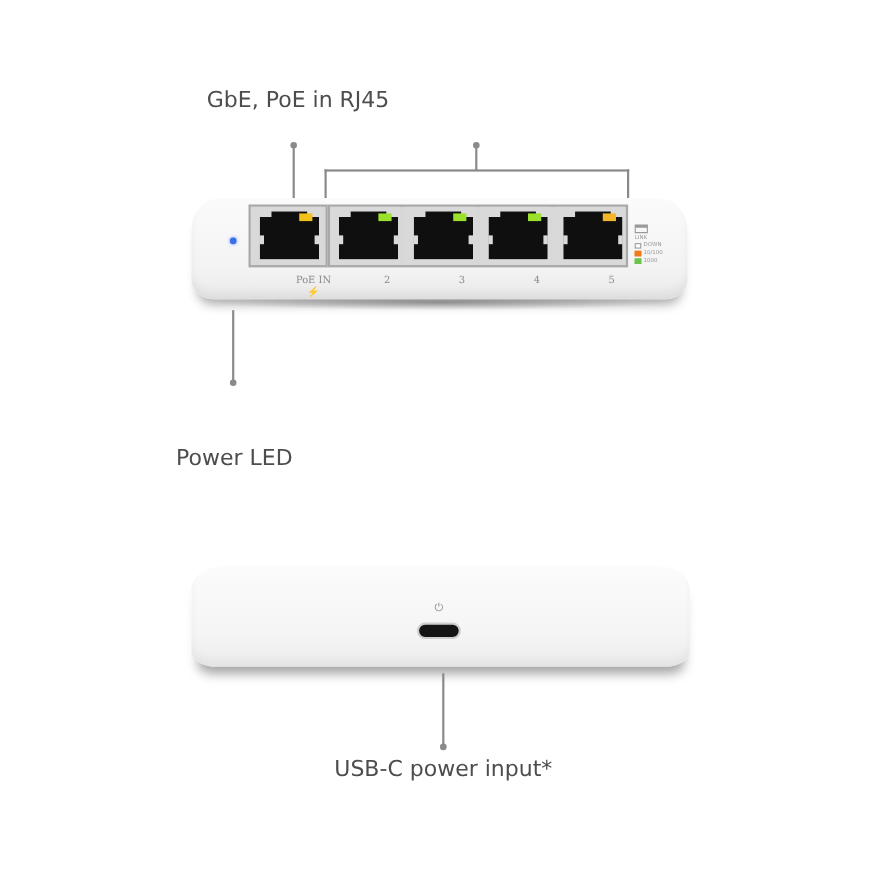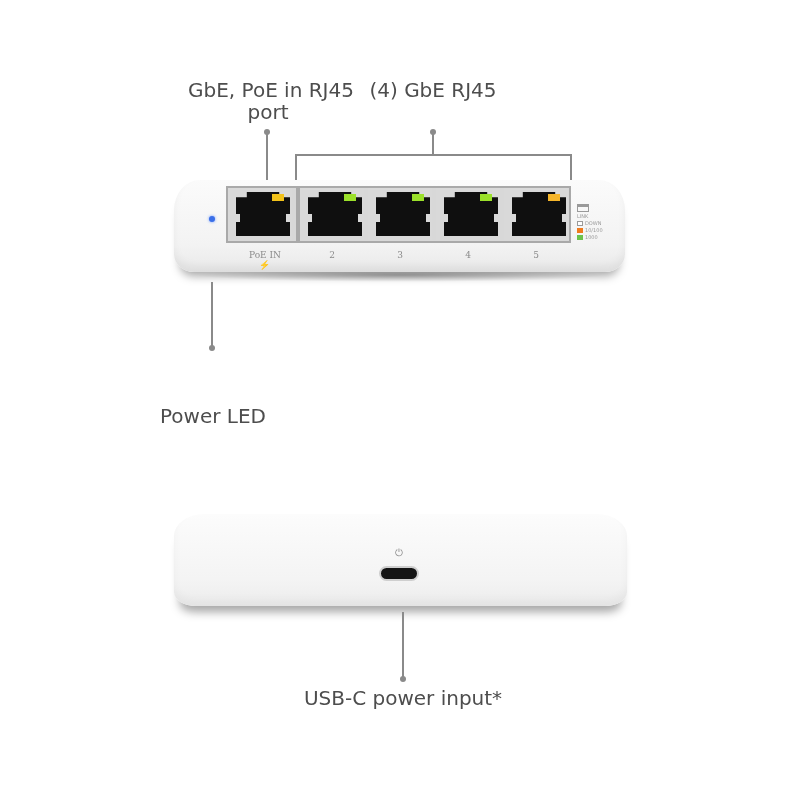--- a/index.html
+++ b/index.html
@@ -31,21 +31,21 @@
       position: absolute; top: 188px; width: 64px; height: 52px; background: #d9d9d9;
     }
     .jack {
       position: absolute; left: 8px; top: 4px; width: 54px; height: 44px; background: #0f0f0f;
       clip-path: polygon(20% 0, 80% 0, 80% 12%, 100% 12%, 100% 100%, 0 100%, 0 12%, 20% 12%);
     }
     .jack-latch-l, .jack-latch-r { position: absolute; top: 26px; width: 4px; height: 8px; background: #d9d9d9; }
     .jack-latch-l { left: 8px; }
     .jack-latch-r { left: 58px; }
     .port-led { position: absolute; top: 6px; left: 44px; width: 12px; height: 7px; }
-    .port-number { position: absolute; top: 250px; font-family: "DejaVu Serif", serif; font-size: 9px; color: #8a8a8a; text-align: center; width: 40px; }
+    .port-number { position: absolute; top: 250px; font-family: "DejaVu Serif", serif; font-size: 9px; color: #8a8a8a; text-align: center; width: 40px; margin-left: 20px; }
 
     .legend { position: absolute; left: 577px; top: 204px; font-size: 5px; color: #9a9a9a; line-height: 7px; }
     .legend-row { display: flex; align-items: center; gap: 2px; }
     .legend-sq { width: 6px; height: 5px; border: 1px solid #9a9a9a; }
     .link-icon { width: 12px; height: 8px; border: 1px solid #9a9a9a; border-top: 3px solid #9a9a9a; margin-bottom: 1px; }
 
     
     .device-bottom {
       position: absolute; left: 174px; top: 514px; width: 453px; height: 92px;
       background: linear-gradient(#fcfcfc, #f4f4f4 70%, #ececec);
@@ -53,27 +53,25 @@
       box-shadow: 0 12px 10px -6px rgba(0,0,0,0.35), inset 0 -6px 8px rgba(0,0,0,0.04);
     }
     .usbc { position: absolute; left: 379px; top: 566px; width: 40px; height: 15px; border-radius: 8px; background: #141414; border: 2px solid #cfcfcf; }
     .power-symbol { position: absolute; left: 393px; top: 547px; font-size: 10px; color: #8d8d8d; width: 12px; text-align: center; }
   </style>
 </head>
 <body>
 
 <div class="label" style="left:188px; top:79px; width:160px;">
   <div>GbE, PoE in RJ45</div>
-  <div>port</div>
 </div>
 <div class="dot" style="left:264px; top:129px;"></div>
 <div class="line-v" style="left:266px; top:132px; height:50px;"></div>
 
 <div class="label" style="left:353px; top:79px; width:160px;">
-  <div>(4) GbE RJ45</div>
 </div>
 <div class="dot" style="left:430px; top:129px;"></div>
 <div class="line-v" style="left:432px; top:132px; height:23px;"></div>
 <div class="line-h" style="left:295px; top:154px; width:277px;"></div>
 <div class="line-v" style="left:295px; top:154px; height:28px;"></div>
 <div class="line-v" style="left:570px; top:154px; height:28px;"></div>
 
 <div class="device-top-shadow"></div>
 <div class="device-top"></div>
 <div class="power-led"></div>

